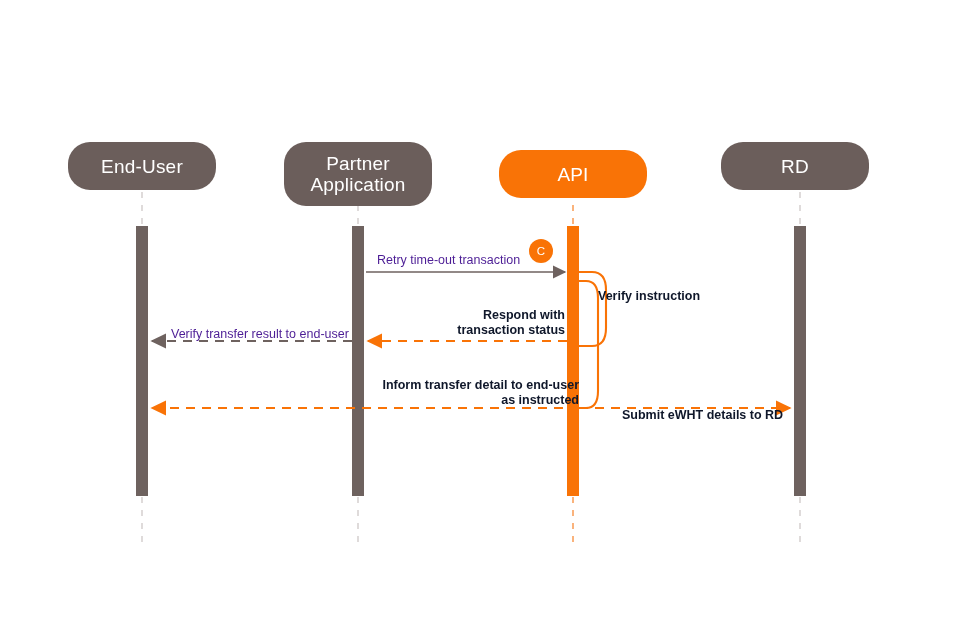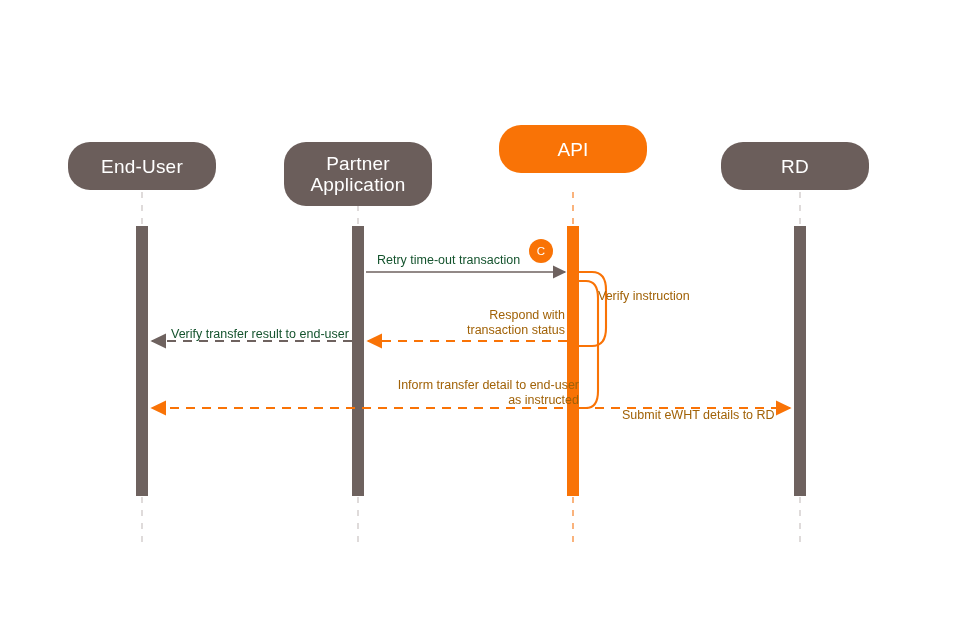--- a/index.html
+++ b/index.html
@@ -39,22 +39,22 @@
     font-weight: 400;
     padding: 21px 8px;
     white-space: pre-line;
   }
   .msg-label {
     position: absolute;
     font-size: 12.5px;
     line-height: 15px;
     white-space: pre-line;
   }
-  .msg-label.gray { color: #14532d; }
-  .msg-label.orange { color: #a16207; }
+  .msg-label.gray { color: #4c1d95; }
+  .msg-label.orange { color: #0f172a; font-weight: bold; }
   .msg-label.align-left { text-align: left; }
   .msg-label.align-right { text-align: right; }
   .badge-c {
     position: absolute;
     width: 24px;
     height: 24px;
     border-radius: 50%;
     background: #f97306;
     color: #ffffff;
     font-size: 11.5px;
@@ -116,21 +116,21 @@
 
   <div class="actor-pill" style="left:68px; top:142px; width:148px; height:48px; background:#6b5e5b;">
     <span>End-User</span>
   </div>
 
   <div class="actor-pill" style="left:284px; top:142px; width:148px; height:64px; background:#6b5e5b;">
     <span>Partner
 Application</span>
   </div>
 
-  <div class="actor-pill" style="left:499px; top:125px; width:148px; height:48px; background:#f97306;">
+  <div class="actor-pill" style="left:499px; top:150px; width:148px; height:48px; background:#f97306;">
     <span>API</span>
   </div>
 
   <div class="actor-pill" style="left:721px; top:142px; width:148px; height:48px; background:#6b5e5b;">
     <span>RD</span>
   </div>
 
   <div class="msg-label gray align-left" style="left:377px; top:253px; width:190px;">Retry time-out transaction</div>
 
   <div class="badge-c" style="left:529px; top:239px;">C</div>

